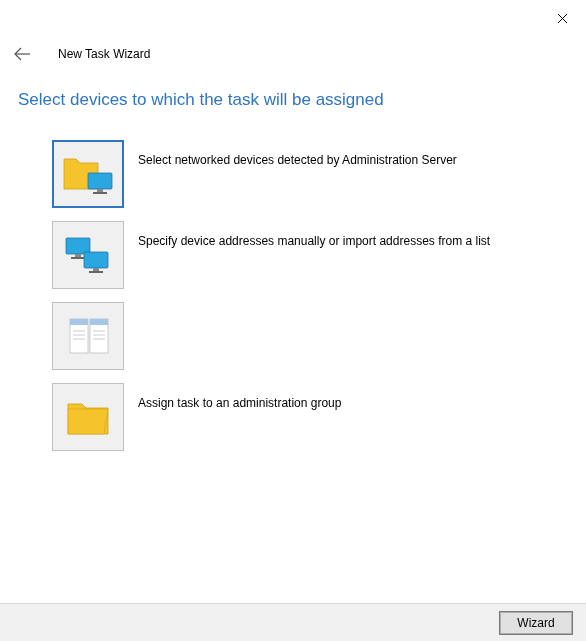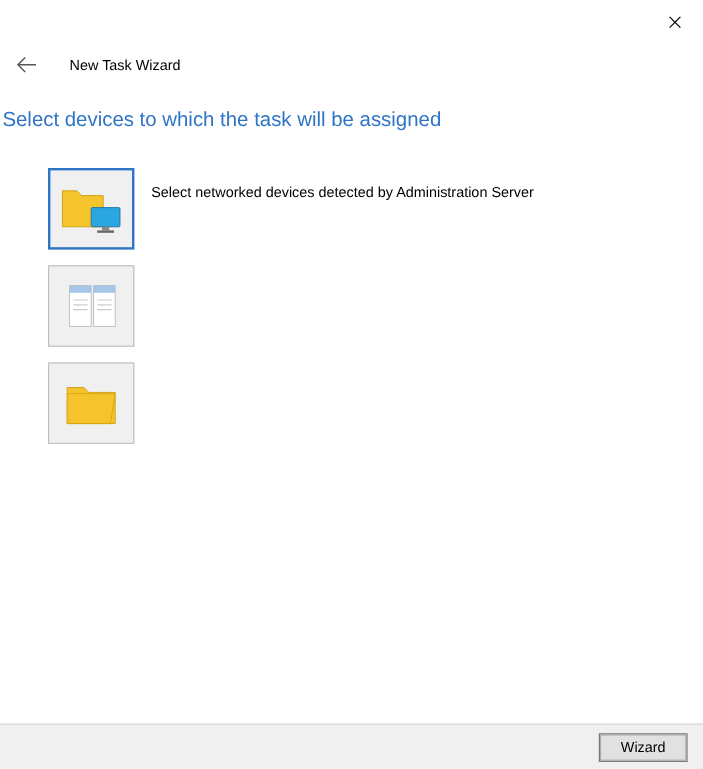--- a/index.html
+++ b/index.html
@@ -44,29 +44,29 @@
     cursor: pointer;
   }
   .back-arrow svg { display: block; }
   .wizard-title {
     margin-left: 24px;
     font-size: 12px;
   }
   .heading {
     position: absolute;
     top: 90px;
-    left: 2px;
+    left: 18px;
     font-size: 17px;
     color: #2e75c6;
     font-weight: 400;
   }
   .options {
     position: absolute;
     top: 140px;
-    left: 40px;
+    left: 52px;
     right: 20px;
   }
   .option {
     display: flex;
     align-items: flex-start;
     margin-bottom: 13px;
     cursor: pointer;
   }
   .option-icon {
     width: 72px;
@@ -142,20 +142,37 @@
         <g transform="translate(28,24)">
           <rect x="0" y="0" width="24" height="16" rx="1" fill="#2aa6e0" stroke="#1a6c99" stroke-width="0.7"></rect>
           <rect x="9" y="16" width="6" height="3" fill="#888"></rect>
           <rect x="5" y="19" width="14" height="2" fill="#666"></rect>
         </g>
       </svg>
     </div>
     <span class="option-label">Select networked devices detected by Administration Server</span>
   </div>
 
+  <div class="option">
+    <div class="option-icon">
+      <svg width="56" height="50" viewBox="0 0 56 50">
+        <g transform="translate(6,8)">
+          <rect x="0" y="0" width="24" height="16" rx="1" fill="#2aa6e0" stroke="#1a6c99" stroke-width="0.7"></rect>
+          <rect x="9" y="16" width="6" height="3" fill="#888"></rect>
+          <rect x="5" y="19" width="14" height="2" fill="#666"></rect>
+        </g>
+        <g transform="translate(24,22)">
+          <rect x="0" y="0" width="24" height="16" rx="1" fill="#2aa6e0" stroke="#1a6c99" stroke-width="0.7"></rect>
+          <rect x="9" y="16" width="6" height="3" fill="#888"></rect>
+          <rect x="5" y="19" width="14" height="2" fill="#666"></rect>
+        </g>
+      </svg>
+    </div>
+    <span class="option-label">Specify device addresses manually or import addresses from a list</span>
+  </div>
 
   <div class="option">
     <div class="option-icon">
       <svg width="56" height="50" viewBox="0 0 56 50">
         <rect x="10" y="8" width="18" height="34" fill="#fff" stroke="#b8b8b8" stroke-width="0.7"></rect>
         <rect x="10" y="8" width="18" height="6" fill="#a6c6e8"></rect>
         <line x1="13" y1="20" x2="25" y2="20" stroke="#ccc"></line>
         <line x1="13" y1="24" x2="25" y2="24" stroke="#ccc"></line>
         <line x1="13" y1="28" x2="25" y2="28" stroke="#ccc"></line>
         <rect x="30" y="8" width="18" height="34" fill="#fff" stroke="#b8b8b8" stroke-width="0.7"></rect>
@@ -167,19 +184,20 @@
     </div>
   </div>
 
   <div class="option">
     <div class="option-icon">
       <svg width="56" height="50" viewBox="0 0 56 50">
         <path d="M8 12 L8 42 L48 42 L48 16 L26 16 L22 12 Z" fill="#f5c32c" stroke="#cc9a00" stroke-width="0.7"></path>
         <path d="M8 17 L48 17 L44 42 L8 42 Z" fill="#f5c32c" stroke="#cc9a00" stroke-width="0.5"></path>
       </svg>
     </div>
+    <span class="option-label">Assign task to an administration group</span>
   </div>
 
 </div>
 
 <div class="footer">
   <button class="cancel-btn">Wizard</button>
 </div>
 
 </body></html>

